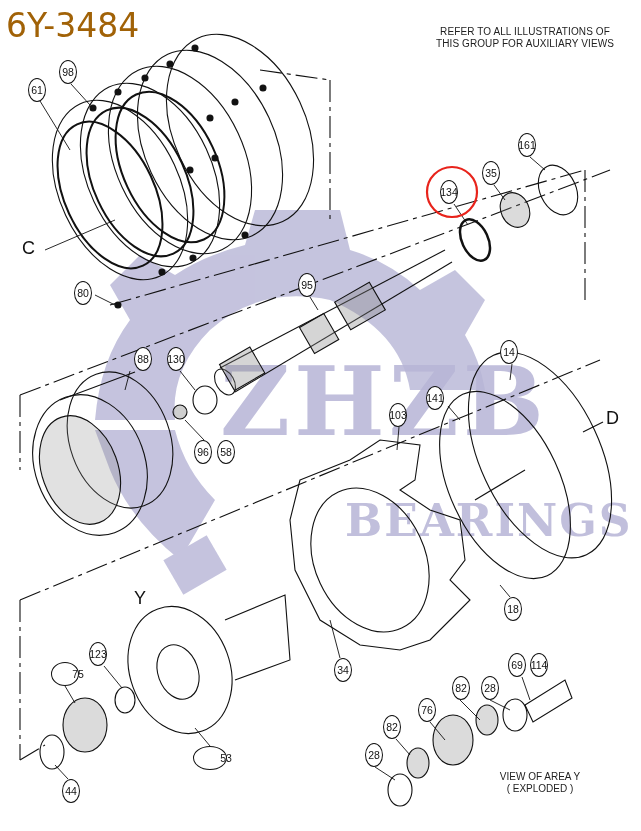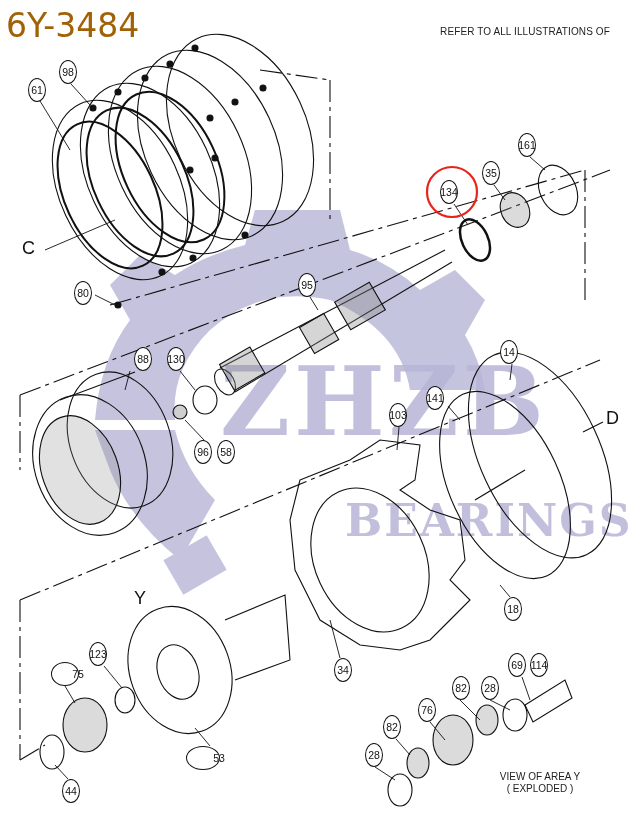--- a/index.html
+++ b/index.html
@@ -144,20 +144,21 @@
         <line x1="45" y1="250" x2="115" y2="220"></line>
       </g>
     </g>
 
     <circle cx="452" cy="192" r="25" fill="none" stroke="#e8231b" stroke-width="2.2"></circle>
   </svg>
 
   <div class="title">6Y-3484</div>
   <div class="note">
     <span>REFER TO ALL ILLUSTRATIONS OF</span>
+    <span>THIS GROUP FOR AUXILIARY VIEWS</span>
   </div>
 
   <div class="letter" style="left:22px;top:238px;">C</div>
   <div class="letter" style="left:606px;top:408px;">D</div>
   <div class="letter" style="left:134px;top:588px;">Y</div>
 
   <div class="view">
     <span>VIEW OF AREA  Y</span>
     <span>( EXPLODED )</span>
   </div>
@@ -174,21 +175,21 @@
       <div class="callout" style="left: 167px; top: 347px;">130</div>
       <div class="callout" style="left: 194px; top: 440px;">96</div>
       <div class="callout" style="left: 217px; top: 440px;">58</div>
       <div class="callout" style="left: 500px; top: 340px;">14</div>
       <div class="callout" style="left: 426px; top: 386px;">141</div>
       <div class="callout" style="left: 389px; top: 403px;">103</div>
       <div class="callout" style="left: 504px; top: 597px;">18</div>
       <div class="callout" style="left: 334px; top: 658px;">34</div>
       <div class="callout" style="left: 89px; top: 642px;">123</div>
       <div class="callout" style="left: 51px; top: 662px; padding-left: 26px;">75</div>
-      <div class="callout" style="left: 186px; top: 746px; padding-left: 32px;">53</div>
+      <div class="callout" style="left: 193px; top: 746px; padding-left: 32px;">53</div>
       <div class="callout" style="left: 62px; top: 779px;">44</div>
       <div class="callout" style="left: 508px; top: 653px;">69</div>
       <div class="callout" style="left: 530px; top: 653px;">114</div>
       <div class="callout" style="left: 452px; top: 676px;">82</div>
       <div class="callout" style="left: 481px; top: 676px;">28</div>
       <div class="callout" style="left: 418px; top: 698px;">76</div>
       <div class="callout" style="left: 383px; top: 715px;">82</div>
       <div class="callout" style="left: 365px; top: 743px;">28</div>
     </div>
 </div>

